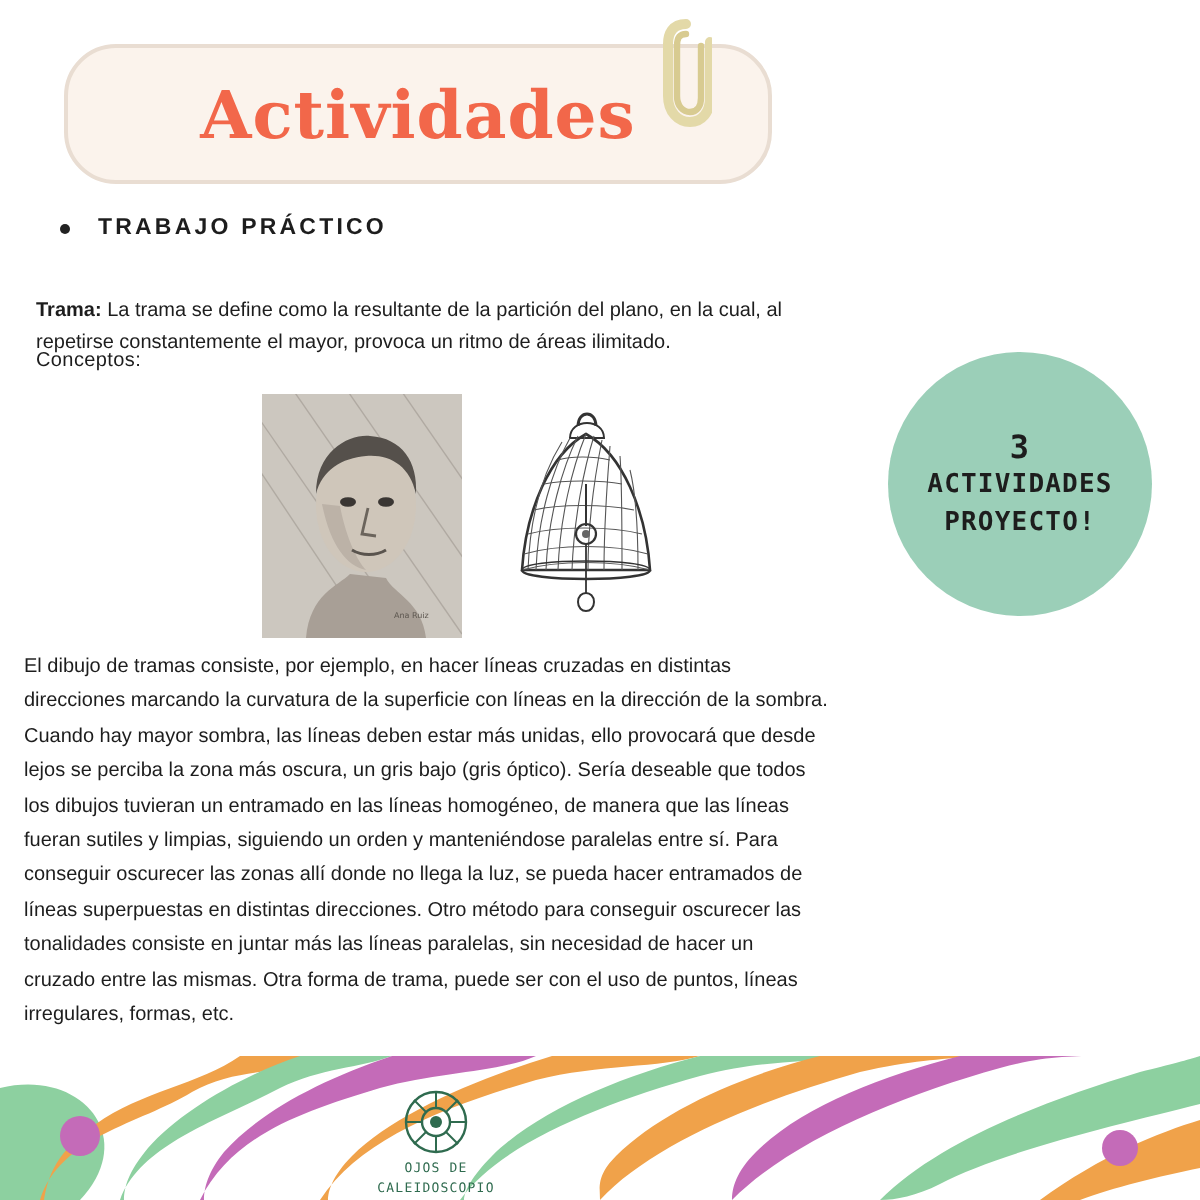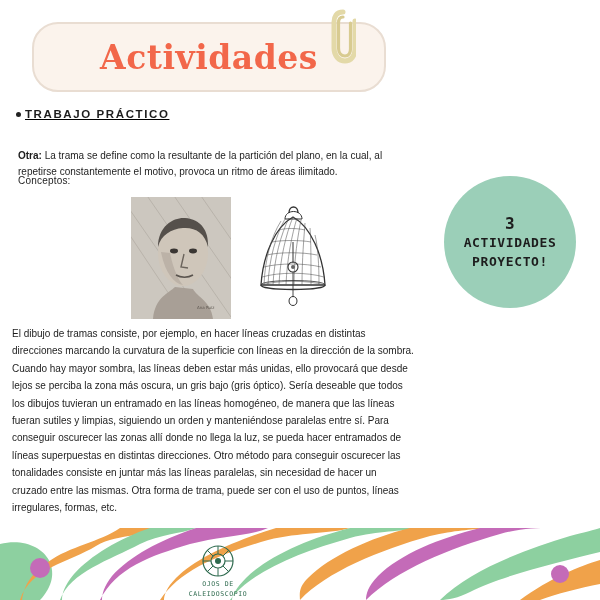--- a/index.html
+++ b/index.html
@@ -42,26 +42,25 @@
     left: 330px;
     top: 8px;
     width: 26px;
     height: 58px;
     z-index: 5;
   }
 
   
   .bullet-row {
     position: absolute;
-    left: 16px;
+    left: 30px;
     top: 108px;
     display: flex;
     align-items: center;
-    gap: 4px;
-    text-decoration: underline;
+    gap: 14px;
   }
   .bullet-dot {
     width: 5px;
     height: 5px;
     background: #222;
     border-radius: 50%;
     display: inline-block;
   }
   .bullet-label {
     font-size: 11.5px;
@@ -196,21 +195,21 @@
 </svg>
 
 <div class="bullet-row">
   <span class="bullet-dot"></span>
   <span class="bullet-label">TRABAJO PRÁCTICO</span>
 </div>
 
 <div class="concept-title">Conceptos:</div>
 
 <div class="trama-block">
-  <b>Otra:</b><span> La trama se define como la resultante de la partición del plano, en la cual, al repetirse constantemente el motivo, provoca un ritmo de áreas ilimitado.</span>
+  <b>Trama:</b><span> La trama se define como la resultante de la partición del plano, en la cual, al repetirse constantemente el mayor, provoca un ritmo de áreas ilimitado.</span>
 </div>
 
 <div class="img-portrait">
   <svg width="100" height="122" viewBox="0 0 100 122">
     <rect width="100" height="122" fill="#ccc7bf"></rect>
 
     <g stroke="#b0aaa2" stroke-width="0.7">
       <line x1="-20" y1="10" x2="60" y2="130"></line>
         <line x1="-10" y1="0" x2="80" y2="130"></line>
       <line x1="10" y1="-10" x2="100" y2="120"></line>

